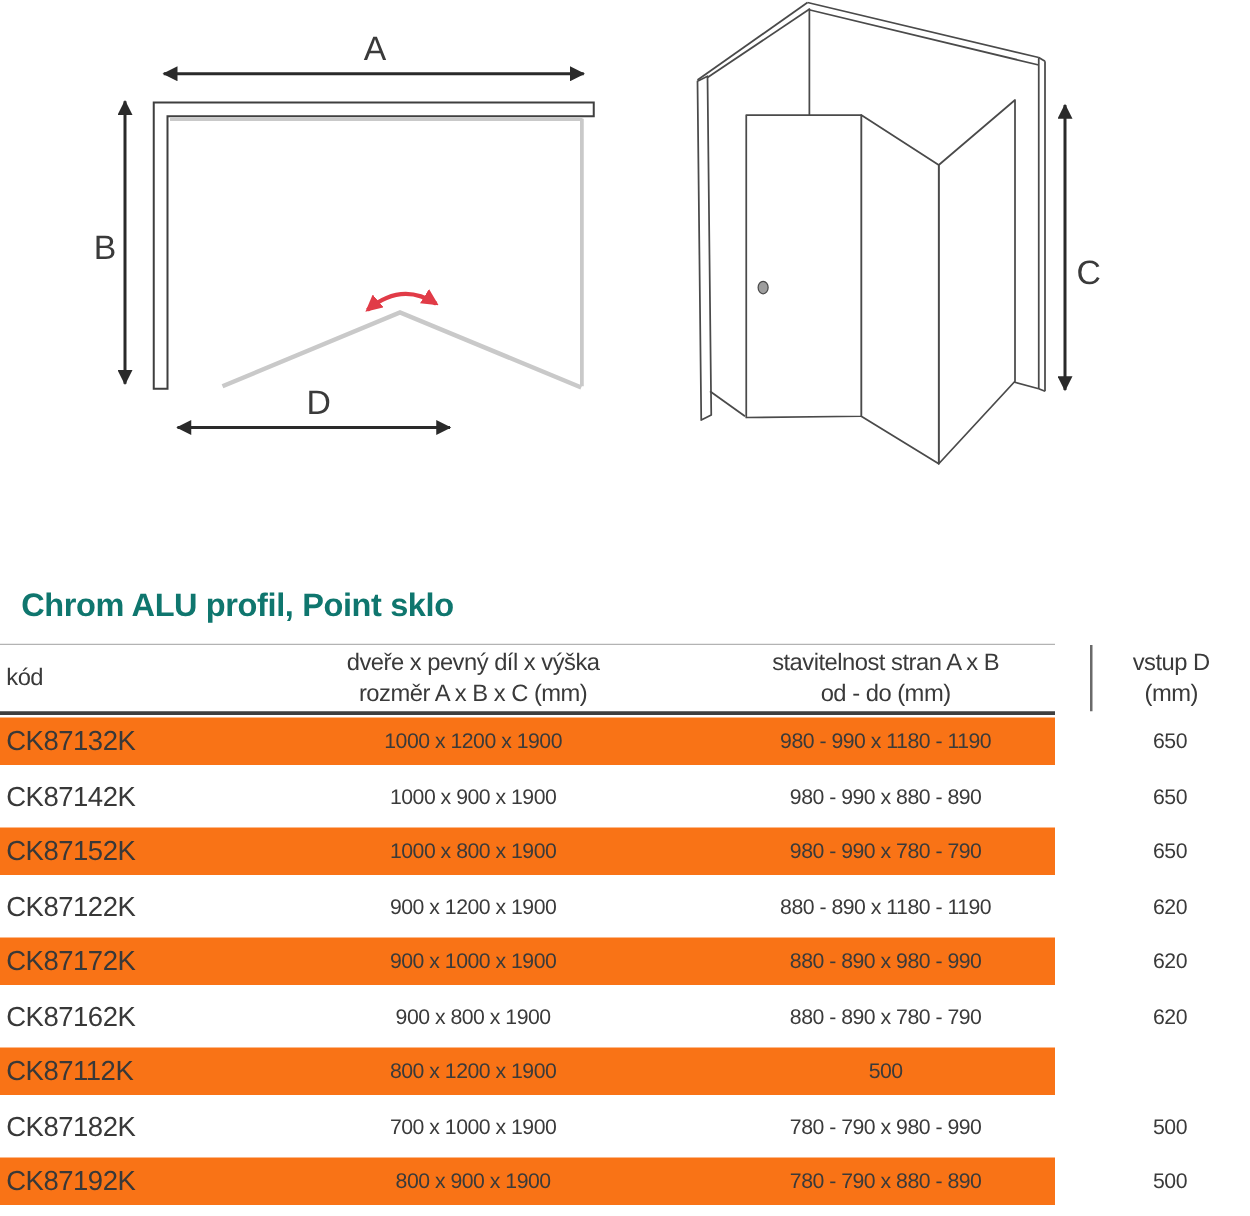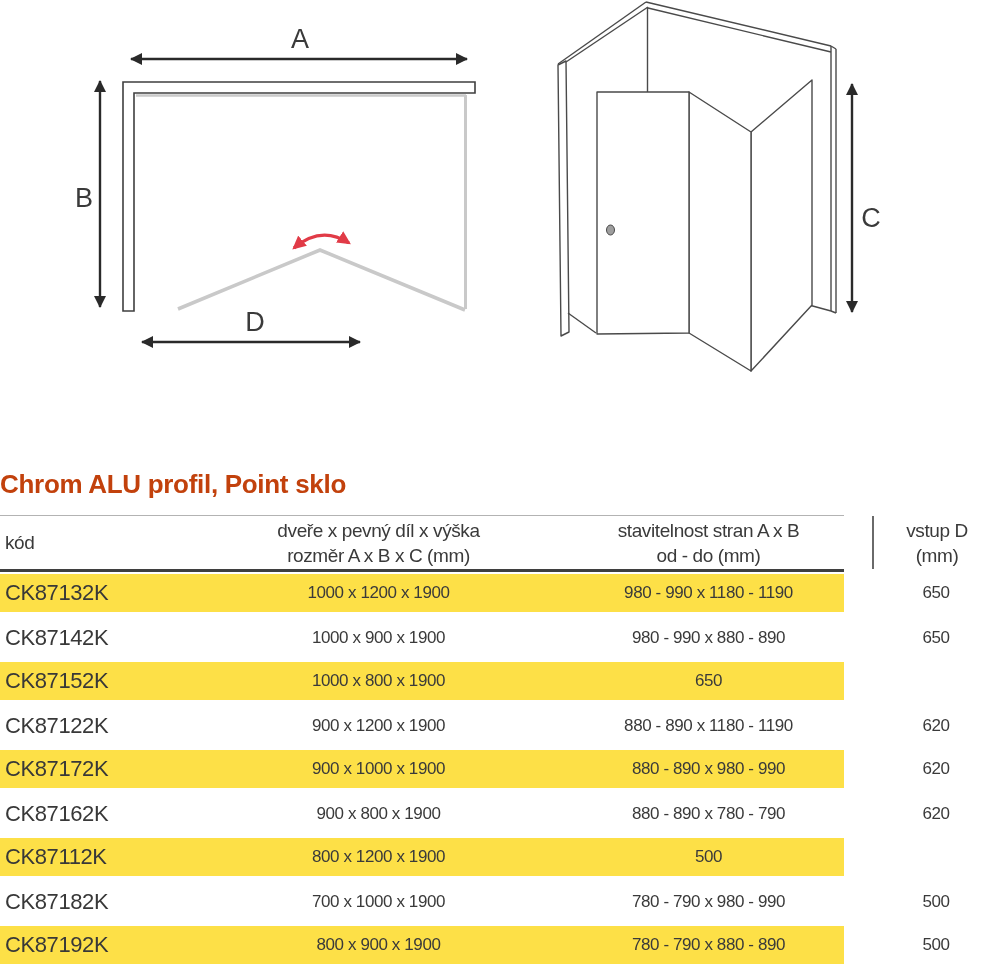--- a/index.html
+++ b/index.html
@@ -1,27 +1,27 @@
 <!DOCTYPE html>
 <html><head>
 <meta charset="utf-8">
 <style>
   html,body{margin:0;padding:0;background:#fff;}
   body{width:1000px;height:973px;position:relative;font-family:"Liberation Sans",sans-serif;overflow:hidden;}
   .diagrams{position:absolute;top:0;left:0;}
-  .page-title{position:absolute;top:469px;left:0;margin:0;font-size:26px;font-weight:bold;color:#c2410c;letter-spacing:-0.3px;}
+  .page-title{position:absolute;top:469px;left:17px;margin:0;font-size:26px;font-weight:bold;color:#0f766e;letter-spacing:-0.3px;}
   .tbl{position:absolute;top:515px;left:0;width:844px;}
   .thead{display:grid;grid-template-columns:212px 333px 327px 128px;height:57px;box-sizing:border-box;
          border-top:1px solid #b3b3b3;border-bottom:3px solid #3f3f3f;}
   .hcell{display:flex;flex-direction:column;justify-content:center;text-align:center;
          font-size:19px;line-height:25px;color:#3a3a3a;letter-spacing:-0.4px;}
   .hcell.kod{align-items:flex-start;text-align:left;padding-left:5px;}
   .hcell.vstup{border-left:2px solid #6a6a6a;box-sizing:border-box;}
   .row{display:grid;grid-template-columns:212px 333px 327px 128px;height:44px;box-sizing:border-box;}
-  .row.alt{background:#fde047;border-top:2px solid #fff;border-bottom:4px solid #fff;}
+  .row.alt{background:#f97316;border-top:2px solid #fff;border-bottom:4px solid #fff;}
   .cell{display:flex;align-items:center;justify-content:center;
         font-size:17px;color:#3a3a3a;letter-spacing:-0.4px;white-space:nowrap;}
   .cell.kod{justify-content:flex-start;padding-left:5px;font-size:22px;color:#383838;}
   svg text{font-family:"Liberation Sans",sans-serif;}
 </style>
 </head>
 <body>
 
 <svg class="diagrams" width="1000" height="462" viewBox="0 0 1000 462">
   <defs>
@@ -109,20 +109,21 @@
   </div>
   <div class="row">
     <div class="cell kod">CK87142K</div>
     <div class="cell">1000 x 900 x 1900</div>
     <div class="cell">980 - 990 x 880 - 890</div>
     <div class="cell">650</div>
   </div>
   <div class="row alt">
     <div class="cell kod">CK87152K</div>
     <div class="cell">1000 x 800 x 1900</div>
+    <div class="cell">980 - 990 x 780 - 790</div>
     <div class="cell">650</div>
   </div>
   <div class="row">
     <div class="cell kod">CK87122K</div>
     <div class="cell">900 x 1200 x 1900</div>
     <div class="cell">880 - 890 x 1180 - 1190</div>
     <div class="cell">620</div>
   </div>
   <div class="row alt">
     <div class="cell kod">CK87172K</div>

